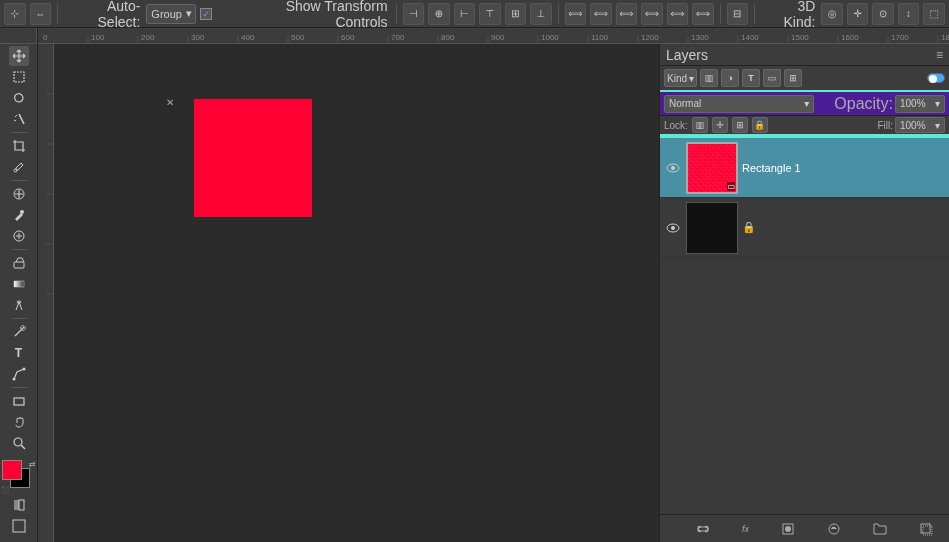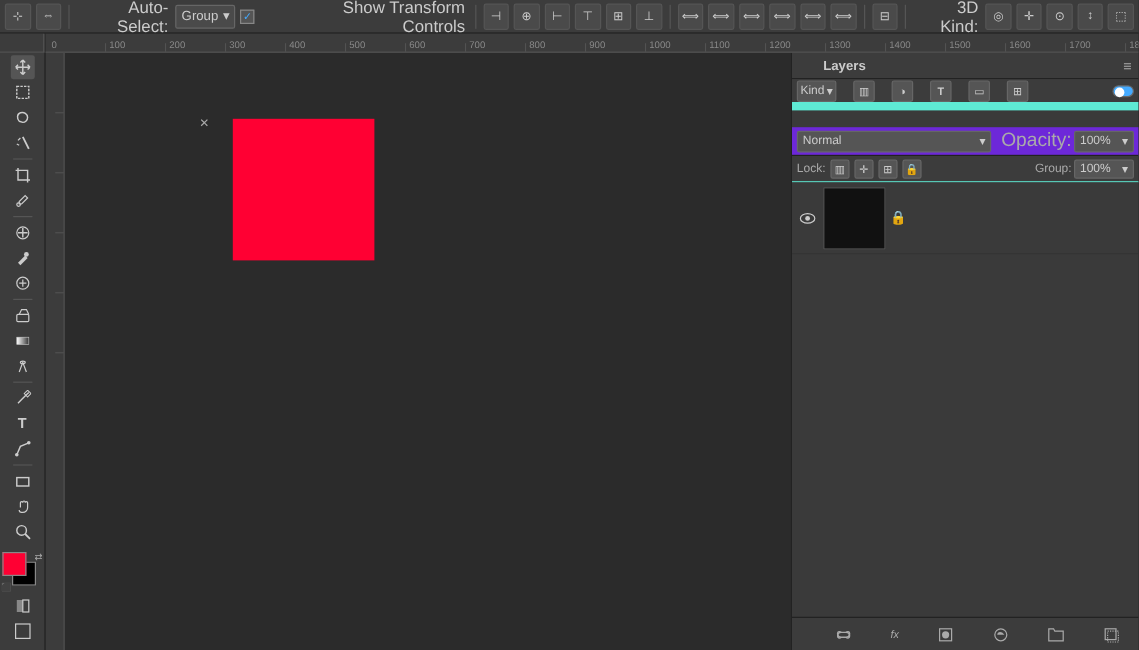--- a/index.html
+++ b/index.html
@@ -48,55 +48,55 @@
       display: flex;
       flex-direction: column;
     }
     .panel-header {
       height: 22px;
       background: #3c3c3c;
       border-bottom: 1px solid #222;
       display: flex; align-items: center; justify-content: space-between;
       padding: 0 6px;
     }
-    .panel-title { font-size: 11px; color: #ccc; font-weight: bold; margin-left: 20px; }
+    .panel-title { font-size: 14px; color: #ccc; font-weight: normal; }
     .panel-menu-btn { cursor: pointer; color: #aaa; font-size: 12px; }
     .panel-close-btn { cursor: pointer; color: #aaa; font-size: 10px; }
 
     
     .layers-filter {
       height: 26px;
       background: #3c3c3c;
-      border-bottom: 7px solid #5eead4;
-      display: flex; align-items: center; padding: 0 4px; gap: 14px;
+      border-bottom: 2px solid #5eead4;
+      display: flex; align-items: center; padding: 0 4px; gap: 3px;
     }
     .filter-dropdown { height: 18px; background: #555; border: 1px solid #666; color: #ccc; font-size: 10px; padding: 0 2px; border-radius: 2px; display: flex; align-items: center; gap: 2px; cursor: pointer; }
     .filter-icon-btn { width: 18px; height: 18px; background: #555; border: 1px solid #666; display: flex; align-items: center; justify-content: center; cursor: pointer; color: #ccc; font-size: 9px; border-radius: 2px; }
     .filter-toggle { width: 18px; height: 10px; background: #555; border: 1px solid #666; border-radius: 6px; cursor: pointer; position: relative; }
     .filter-toggle.on { background: #4af; }
     .filter-toggle.on::after { content: ''; position: absolute; right: 1px; top: 1px; width: 8px; height: 8px; background: white; border-radius: 50%; }
     .filter-toggle::after { content: ''; position: absolute; left: 1px; top: 1px; width: 8px; height: 8px; background: #999; border-radius: 50%; }
 
     
     .layers-blend {
       height: 24px;
-      background: #6d28d9;
+      background: #4c1d95;
       border-bottom: 1px solid #222;
-      display: flex; align-items: center; padding: 0 4px; gap: 8px; margin-top: 14px;
+      display: flex; align-items: center; padding: 0 4px; gap: 20px;
     }
     .blend-dropdown { height: 18px; background: #555; border: 1px solid #666; color: #ccc; font-size: 10px; padding: 0 4px; border-radius: 2px; flex: 1; display: flex; align-items: center; justify-content: space-between; cursor: pointer; }
     .opacity-control { display: flex; align-items: center; gap: 2px; }
     .opacity-label { font-size: 16px; color: #aaa; }
     .opacity-value { width: 50px; height: 18px; background: #555; border: 1px solid #666; color: #ccc; font-size: 10px; padding: 0 4px; border-radius: 2px; display: flex; align-items: center; justify-content: space-between; cursor: pointer; }
 
     
     .layers-lockfill {
       height: 22px;
       background: #3c3c3c;
-      border-bottom: 1px solid #5eead4;
+      border-bottom: 4px solid #5eead4;
       display: flex; align-items: center; padding: 0 4px; gap: 4px;
     }
     .lock-label { font-size: 10px; color: #aaa; }
     .lock-btn { width: 16px; height: 16px; background: #555; border: 1px solid #666; display: flex; align-items: center; justify-content: center; cursor: pointer; color: #ccc; font-size: 9px; border-radius: 2px; }
     .fill-control { margin-left: auto; display: flex; align-items: center; gap: 2px; }
     .fill-label { font-size: 10px; color: #aaa; }
     .fill-value { width: 50px; height: 16px; background: #555; border: 1px solid #666; color: #ccc; font-size: 10px; padding: 0 4px; border-radius: 2px; display: flex; align-items: center; justify-content: space-between; cursor: pointer; }
 
     
     .layer-row {
@@ -481,28 +481,43 @@
             </div>
           </div>
 
           <div class="layers-lockfill">
             <span class="lock-label">Lock:</span>
             <div class="lock-btn">▥</div>
             <div class="lock-btn">✛</div>
             <div class="lock-btn">⊞</div>
             <div class="lock-btn">🔒</div>
             <div class="fill-control">
-              <span class="fill-label">Group:</span>
+              <span class="fill-label">Fill:</span>
               <div class="fill-value">
                 <span>100%</span>
                 <span>▾</span>
               </div>
             </div>
           </div>
 
+          <div class="layer-row selected">
+            <div class="layer-visibility">
+              <svg width="14" height="14" viewBox="0 0 14 14">
+                  <ellipse cx="7" cy="7" rx="6" ry="4" stroke="#ccc" stroke-width="1" fill="none"></ellipse>
+                  <circle cx="7" cy="7" r="2" fill="#ccc"></circle>
+                </svg>
+            </div>
+            <div class="layer-thumb rect1" style="width:52px; height:52px; background:#ff0033; border:2px solid #aaa; position:relative; flex-shrink:0;">
+
+              <div style="position:absolute; inset:0; background: repeating-linear-gradient(0deg, rgba(255,255,255,0.03) 0px, rgba(255,255,255,0.03) 1px, transparent 1px, transparent 3px), repeating-linear-gradient(90deg, rgba(255,255,255,0.03) 0px, rgba(255,255,255,0.03) 1px, transparent 1px, transparent 3px);"></div>
+
+              <div style="position:absolute; bottom:1px; right:1px; font-size:8px; color:#fff; background:rgba(0,0,0,0.5);">▭</div>
+            </div>
+            <span class="layer-name">Rectangle 1</span>
+          </div>
 
           <div class="layer-row bg">
             <div class="layer-visibility">
               <svg width="14" height="14" viewBox="0 0 14 14">
                   <ellipse cx="7" cy="7" rx="6" ry="4" stroke="#ccc" stroke-width="1" fill="none"></ellipse>
                   <circle cx="7" cy="7" r="2" fill="#ccc"></circle>
                 </svg>
             </div>
             <div class="layer-thumb bg-thumb" style="width:52px; height:52px; background:#111; border:1px solid #555; flex-shrink:0;">
             </div>

